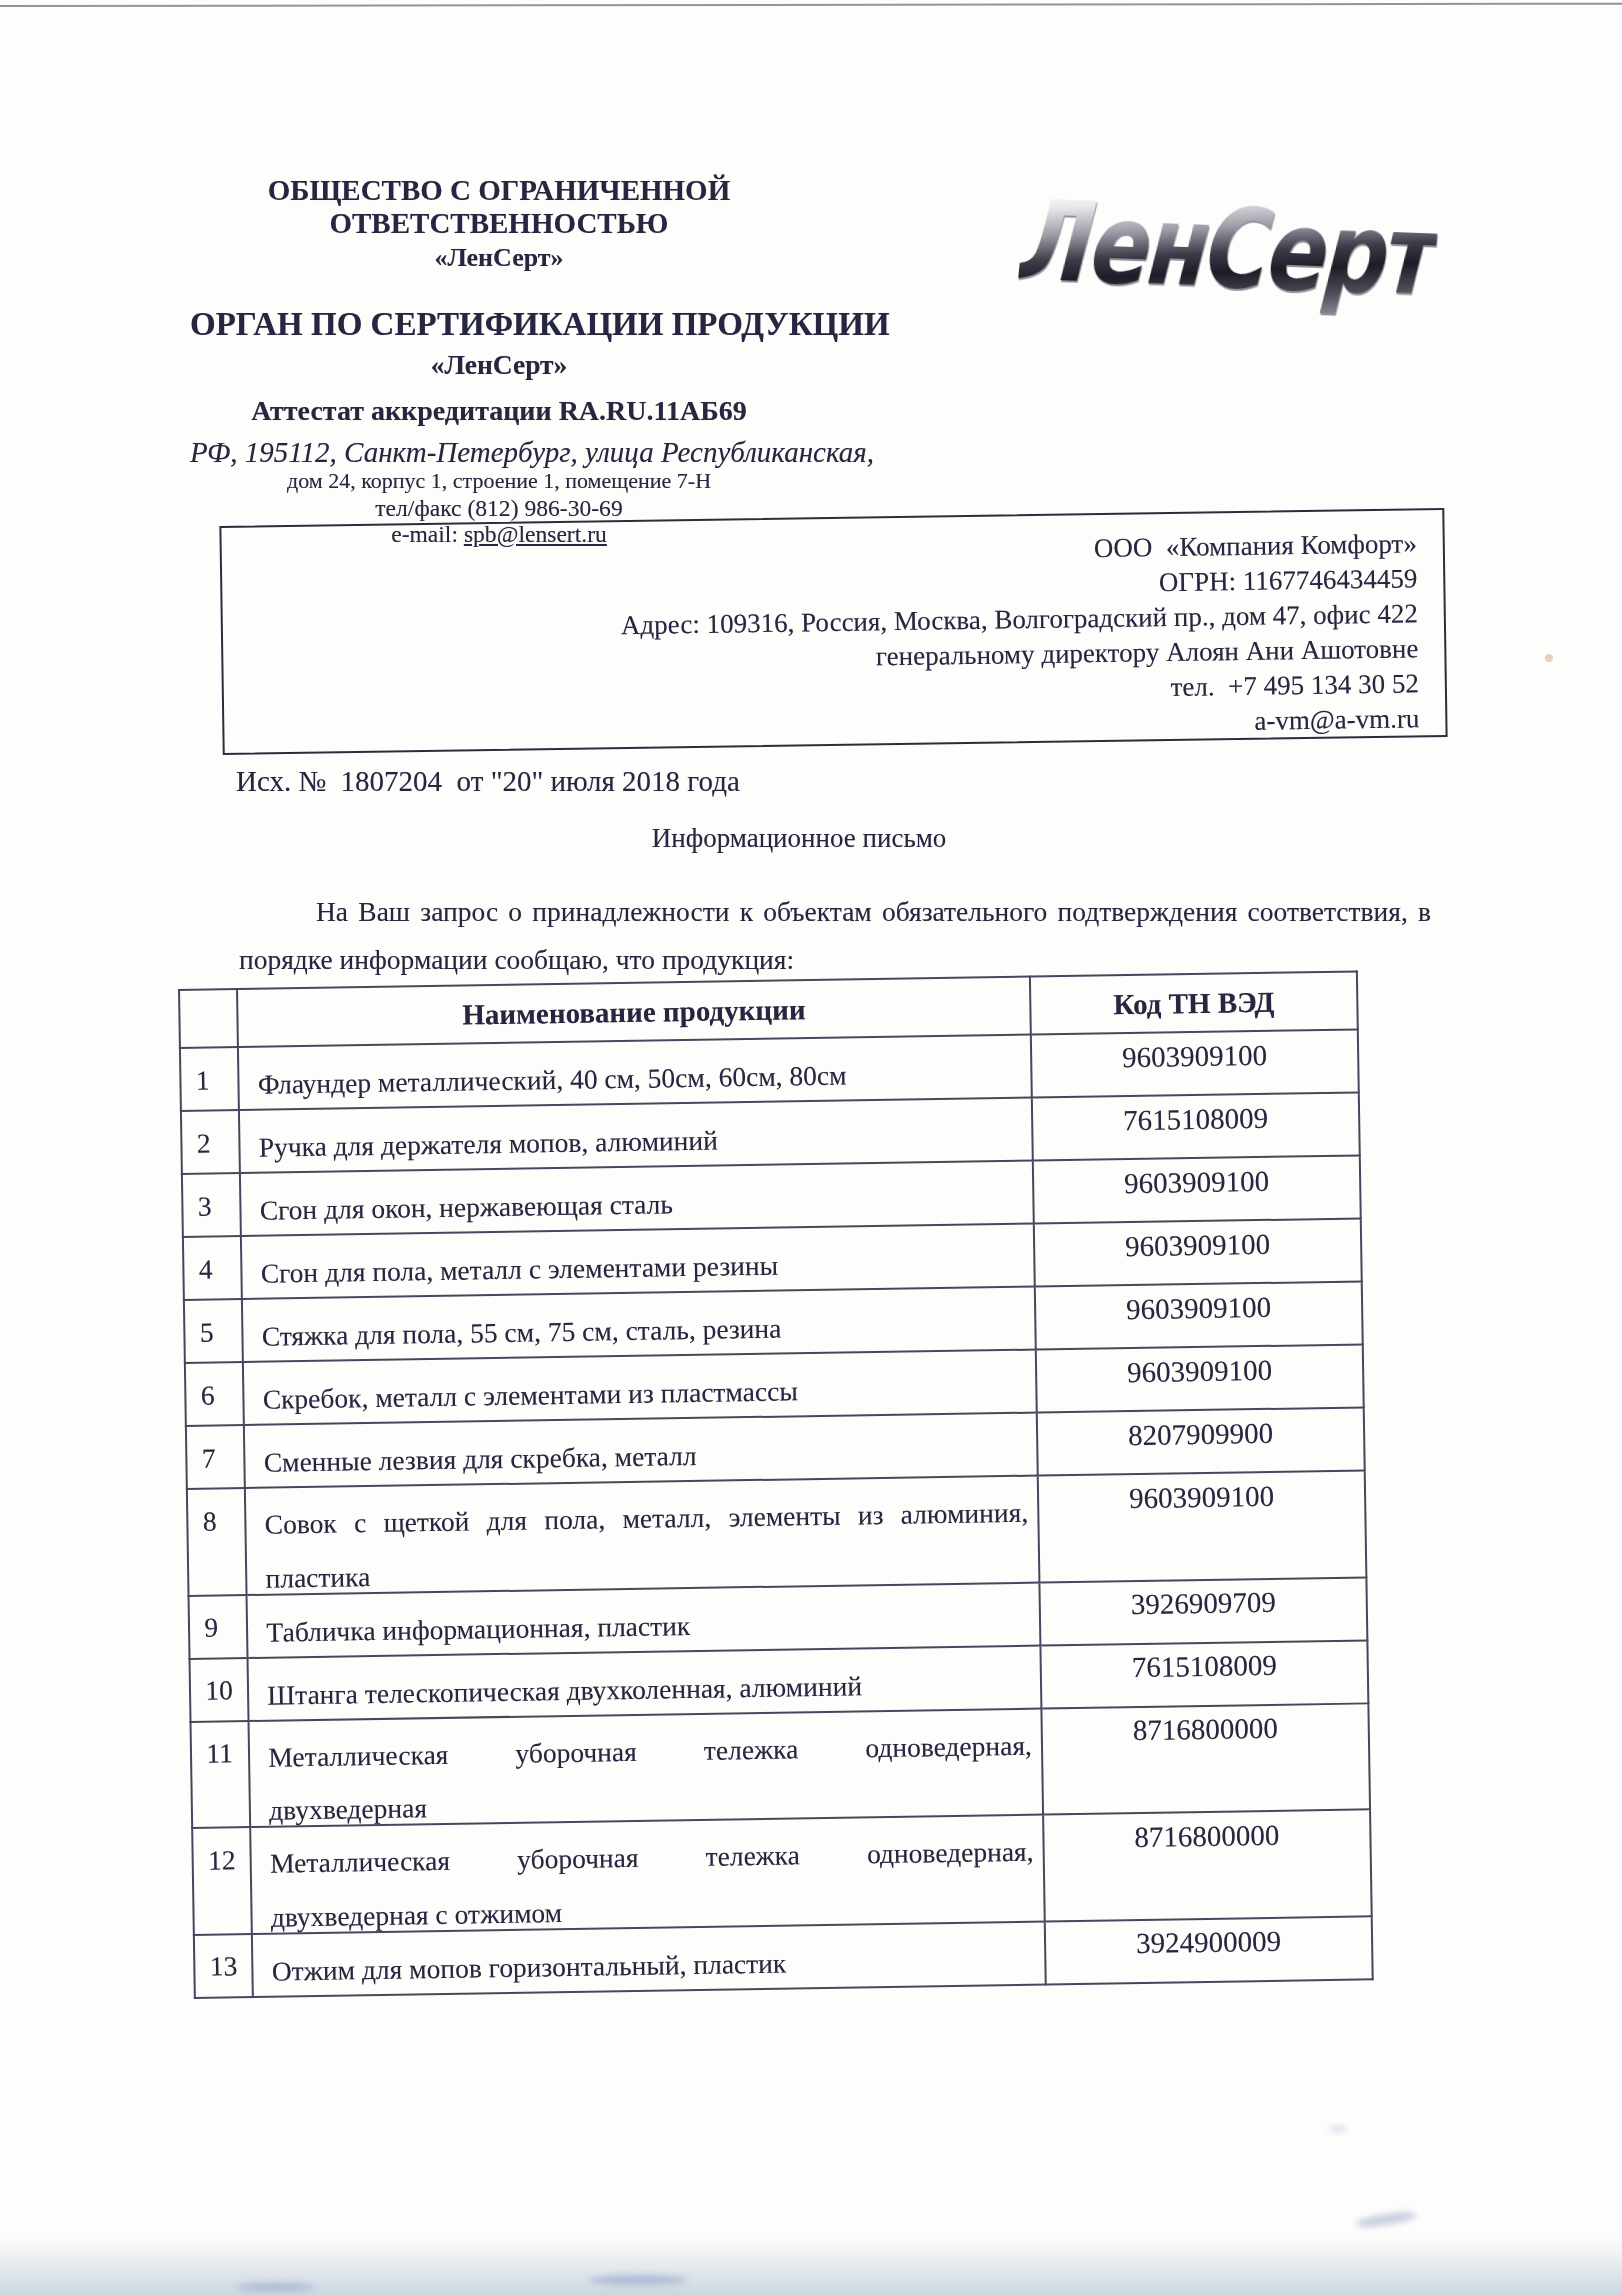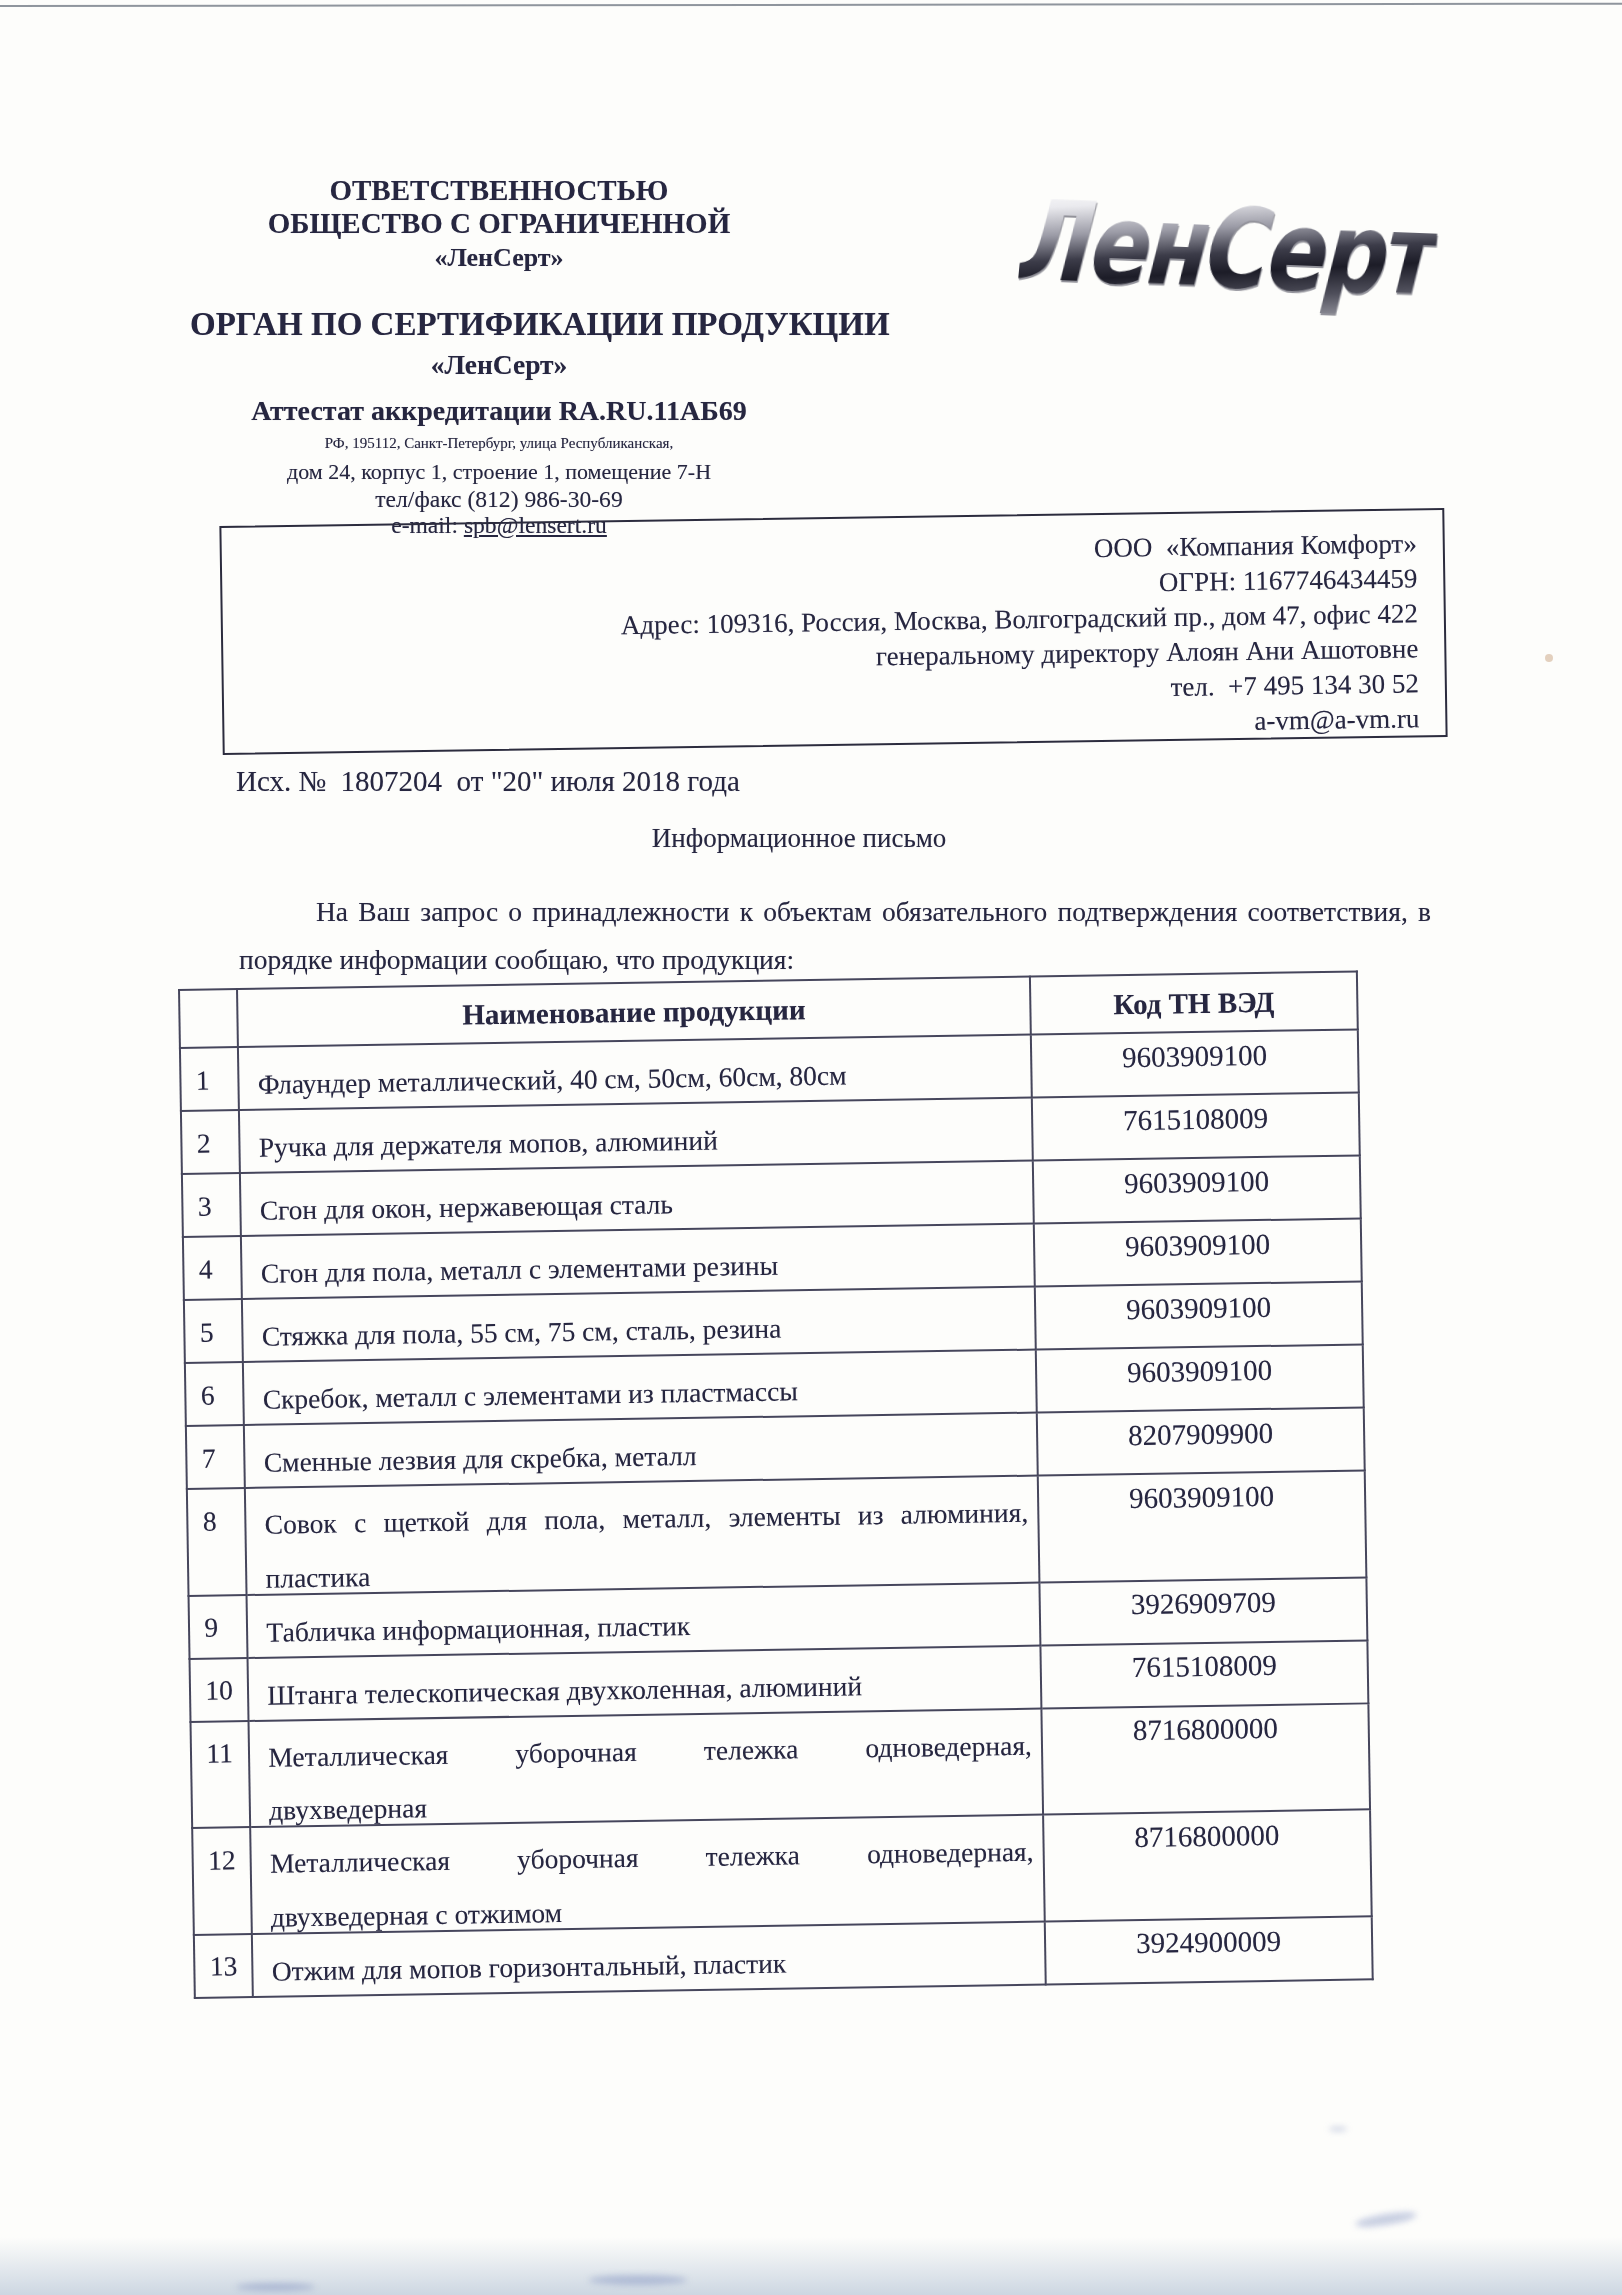--- a/index.html
+++ b/index.html
@@ -20,21 +20,21 @@
   .speck{position:absolute;left:1545px;top:654px;width:7.9px;height:7.9px;border-radius:50%;
     background:rgba(205,172,140,.55);filter:blur(0.7px);}
 
   
   .letterhead{position:absolute;left:190px;top:174px;width:618px;text-align:center;}
   .lh-org{font-weight:bold;font-size:29px;line-height:33px;}
   .lh-name{font-weight:bold;font-size:26px;margin-top:2.6px;}
   .lh-dept{font-weight:bold;font-size:33px;margin-top:33px;white-space:nowrap;}
   .lh-dept-name{font-weight:bold;font-size:27.5px;margin-top:6.5px;}
   .lh-accr{font-weight:bold;font-size:28px;margin-top:14px;white-space:nowrap;}
-  .lh-addr1{font-size:15px;margin-top:2px;line-height:29px;white-space:nowrap;}
+  .lh-addr1{font-size:29px;margin-top:11px;line-height:29px;white-space:nowrap;font-style:italic;}
   .lh-addr2{font-size:22px;line-height:27.5px;}
   .lh-line{font-size:23.6px;line-height:26px;}
   .lh-email-link{text-decoration:underline;}
   .lh-inn{font-size:23.6px;line-height:27.5px;white-space:pre-wrap;}
 
   
   .logo{
     position:absolute;left:1028px;top:175px;
     font-family:"DejaVu Sans","Liberation Sans",sans-serif;
     font-weight:bold;font-style:italic;font-size:110px;line-height:1.2;
@@ -79,22 +79,22 @@
   td.c-code{vertical-align:top;padding:6.5px 2.6px 0 2.6px;text-align:center;font-size:29px;box-sizing:border-box;}
 </style>
 </head>
 <body>
 
 <div class="page">
 
   <div class="topline"></div>
 
   <div class="letterhead">
+    <div class="lh-org">ОБЩЕСТВО С ОГРАНИЧЕННОЙ</div>
     <div class="lh-org">ОТВЕТСТВЕННОСТЬЮ</div>
-    <div class="lh-org">ОБЩЕСТВО С ОГРАНИЧЕННОЙ</div>
     <div class="lh-name">«ЛенСерт»</div>
     <div class="lh-dept">ОРГАН ПО СЕРТИФИКАЦИИ ПРОДУКЦИИ</div>
     <div class="lh-dept-name">«ЛенСерт»</div>
     <div class="lh-accr">Аттестат аккредитации RA.RU.11АБ69</div>
     <div class="lh-addr1">РФ, 195112, Санкт-Петербург, улица Республиканская,</div>
     <div class="lh-addr2">дом 24, корпус 1, строение 1, помещение 7-Н</div>
     <div class="lh-line">тел/факс (812) 986-30-69</div>
     <div class="lh-line"><span>e-mail: </span><span class="lh-email-link">spb@lensert.ru</span></div>
   </div>
 

